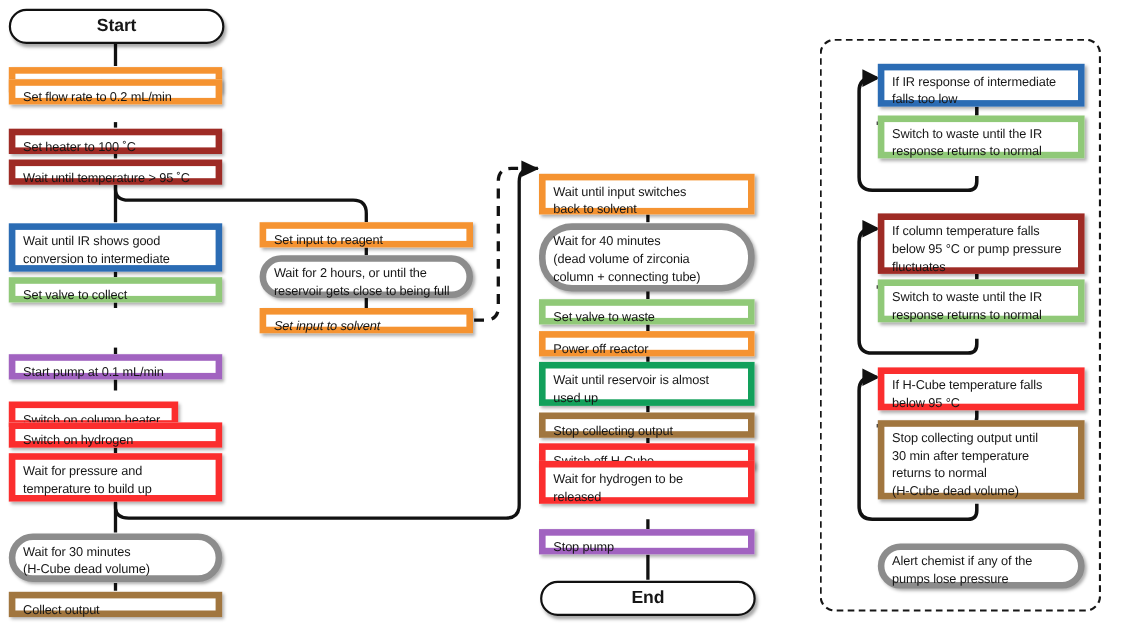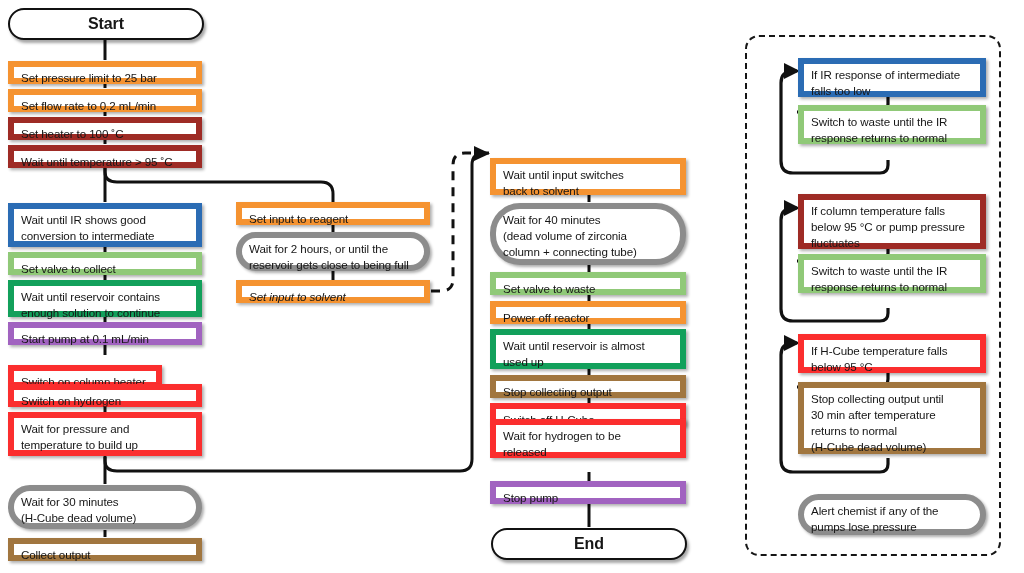--- a/index.html
+++ b/index.html
@@ -141,33 +141,31 @@
       <polygon points="784,63 800,71 784,79"></polygon>
       <polygon points="784,200 800,208 784,216"></polygon>
       <polygon points="784,335 800,343 784,351"></polygon>
     </g>
   </svg>
 
   <div class="node term" style="left:8px; top:8px; width:196px; height:32px;">Start</div>
 
   <div class="node c-orange" style="left:8px; top:61px; width:194px; height:23px; white-space:pre-line;">Set pressure limit to 25 bar</div>
 
-  <div class="node c-orange" style="left:8px; top:89px; width:194px; height:23px; white-space:pre-line;">Set flow rate to 0.2 mL/min</div>
+  <div class="node c-orange" style="left:8px; top:72px; width:194px; height:23px; white-space:pre-line;">Set flow rate to 0.2 mL/min</div>
 
   <div class="node c-darkred" style="left:8px; top:117px; width:194px; height:23px; white-space:pre-line;">Set heater to 100 ˚C</div>
 
   <div class="node c-darkred" style="left:8px; top:145px; width:194px; height:23px; white-space:pre-line;">Wait until temperature &gt; 95 ˚C</div>
 
   <div class="node c-blue" style="left:8px; top:203px; width:194px; height:44px; white-space:pre-line;">Wait until IR shows good
 conversion to intermediate</div>
 
   <div class="node c-ltgreen" style="left:8px; top:252px; width:194px; height:23px; white-space:pre-line;">Set valve to collect</div>
 
-  <div class="node c-green" style="left:8px; top:280px; width:194px; height:37px; white-space:pre-line; line-height:16px;">Wait until reservoir contains
-enough solution to continue</div>
 
   <div class="node c-purple" style="left:8px; top:322px; width:194px; height:23px; white-space:pre-line;">Start pump at 0.1 mL/min</div>
 
   <div class="node c-red" style="left:8px; top:365px; width:154px; height:23px; white-space:pre-line;">Switch on column heater</div>
 
   <div class="node c-red" style="left:8px; top:384px; width:194px; height:23px; white-space:pre-line;">Switch on hydrogen</div>
 
   <div class="node c-red" style="left:8px; top:412px; width:194px; height:44px; white-space:pre-line;">Wait for pressure and
 temperature to build up</div>
 

